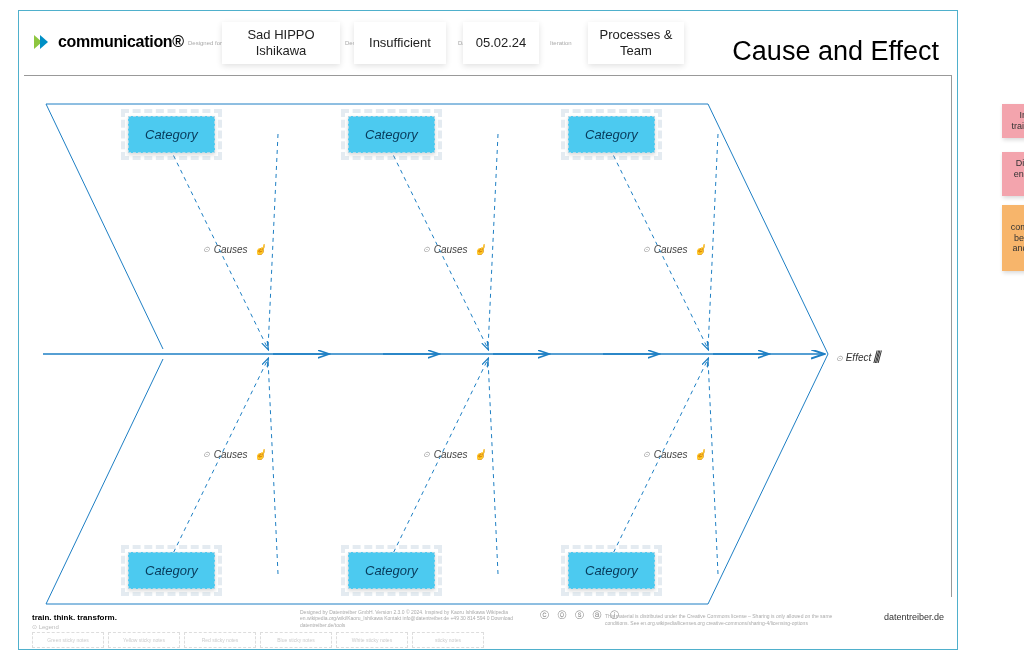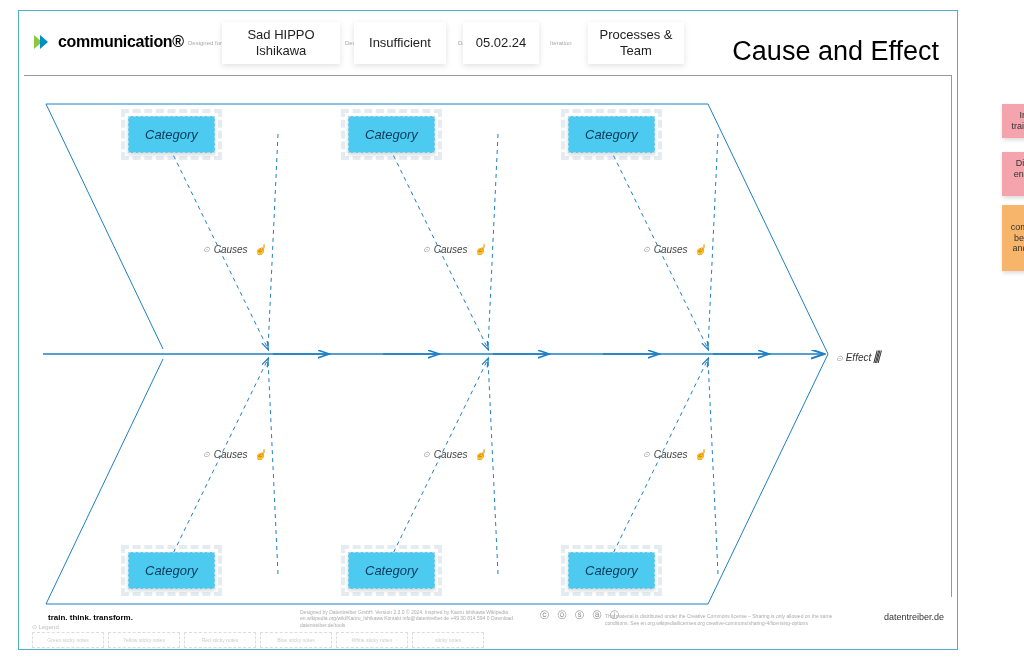--- a/index.html
+++ b/index.html
@@ -143,21 +143,20 @@
   }
   .sticky.pink { background: #f3a4ad; }
   .sticky.orange { background: #f7b56b; }
 
   
   .footer-left {
     position: absolute;
     left: 32px; bottom: 40px;
     font-size: 8px;
     font-weight: 700;
-    margin-left: 16px;
   }
   .footer-mid {
     position: absolute;
     left: 300px; bottom: 34px;
     font-size: 5px;
     color: #aaa;
     line-height: 1.3;
     width: 230px;
   }
   .footer-icons {

